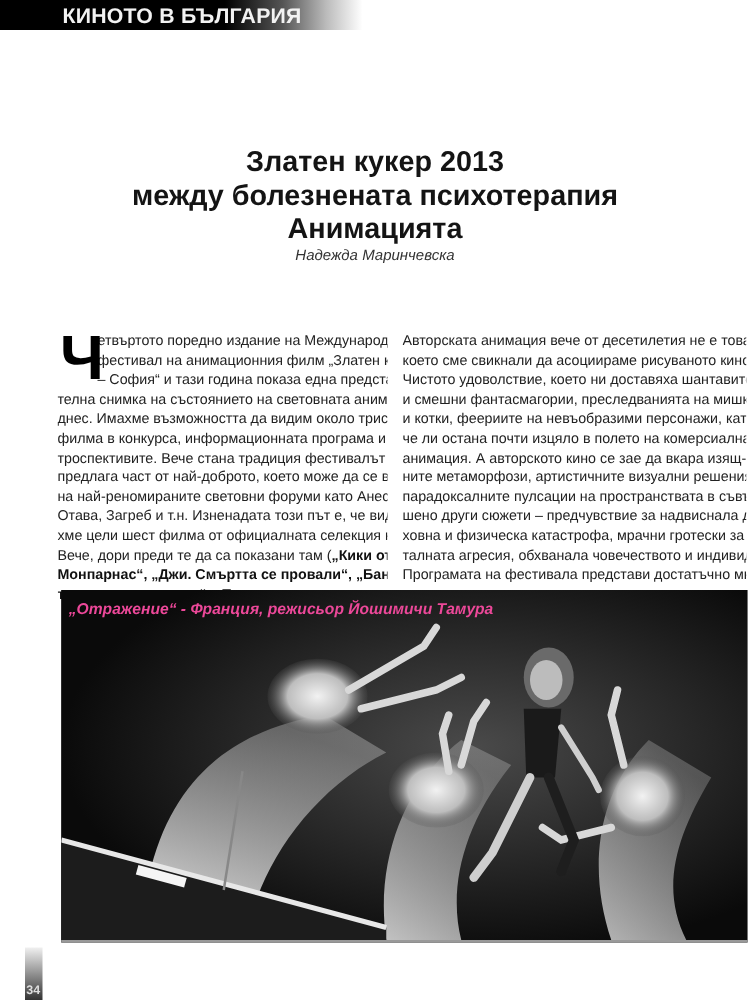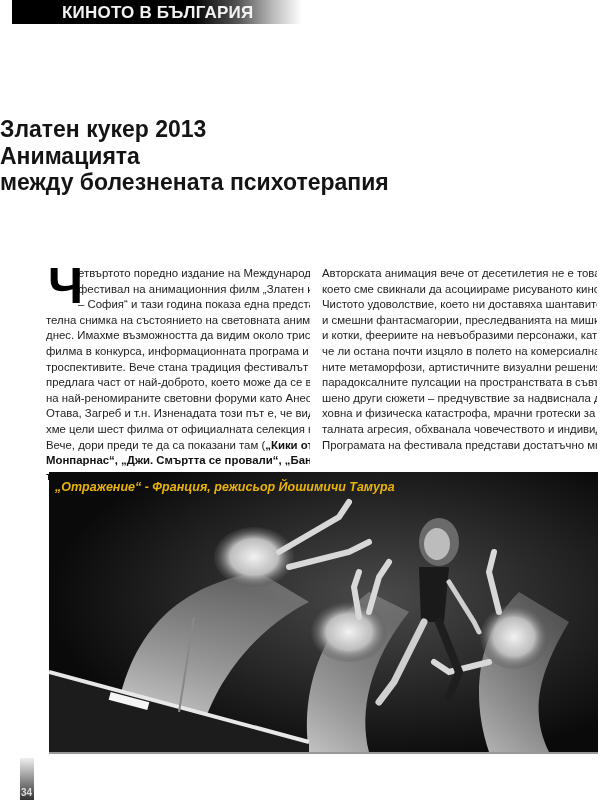--- a/index.html
+++ b/index.html
@@ -4,28 +4,27 @@
   <style>
     html, body { margin: 0; padding: 0; }
     body {
       width: 600px; height: 800px; position: relative; overflow: hidden;
       background: #ffffff; color: #1a1a1a;
       font-family: "Liberation Sans", sans-serif;
     }
     .section-bar {
       position: absolute; left: 0; top: 0; width: 290px; height: 24px;
       background: linear-gradient(to right, #000 0%, #000 62%, #555 78%, #bbb 90%, #fff 100%);
-      margin-left: 12px;
     }
     .section-bar span {
       position: absolute; left: 50px; top: 3px;
       color: #f2f2f2; font-weight: bold; font-size: 17px; letter-spacing: 0.2px;
     }
     .title-block {
-      position: absolute; left: 0; top: 116px; width: 600px; text-align: left;
+      position: absolute; left: 0; top: 116px; width: 600px; text-align: center;
     }
     .title-line {
       font-weight: bold; font-size: 23px; line-height: 26.5px; color: #141414;
     }
     .byline {
       font-style: italic; font-size: 12px; color: #333; margin-top: 1px;
     }
     .col {
       position: absolute; top: 266px; font-size: 11.4px; line-height: 15.6px;
       color: #222; text-align: justify;
@@ -40,42 +39,43 @@
       font-weight: bold; color: #000;
     }
     .indent { padding-left: 32px; }
     b { font-weight: bold; color: #111; }
     .figure {
       position: absolute; left: 49px; top: 472px; width: 549px; height: 280px;
       background: #0b0b0b; overflow: hidden; border-bottom: 2px solid #999;
     }
     .figure svg { position: absolute; left: 0; top: 0; }
     .caption {
-      position: absolute; left: 6px; top: 8px; color: #eab308;
+      position: absolute; left: 6px; top: 8px; color: #ec4899;
       font-weight: bold; font-style: italic; font-size: 12.5px; z-index: 2;
     }
     .page-tab {
       position: absolute; left: 20px; top: 758px; width: 14px; height: 42px;
       background: linear-gradient(to bottom, #f0f0f0 0%, #888 55%, #333 100%);
     }
     .page-num {
       position: absolute; left: 21px; top: 787px; font-size: 10px; font-weight: bold; color: #ddd;
     }
   </style>
 </head>
 <body>
 
 <div class="section-bar">
   <span>КИНОТО В БЪЛГАРИЯ</span>
 </div>
 
 <div class="title-block">
   <div class="title-line">Златен кукер 2013</div>
+  <div class="title-line">между болезнената психотерапия</div>
   <div class="title-line">Анимацията</div>
-  <div class="title-line">между болезнената психотерапия</div>
+  <div class="byline">Надежда Маринчевска</div>
 </div>
 
 <div class="col left">
   <div class="drop-wrap">
     <span class="dropcap">Ч</span>
     <span class="line indent">етвъртото поредно издание на Международния</span>
     <span class="line indent">фестивал на анимационния филм „Златен кукер</span>
     <span class="line indent">– София“ и тази година показа една представи-</span>
   </div>
   <span class="line">телна снимка на състоянието на световната анимация</span>
@@ -91,20 +91,21 @@
   <span class="line last"><b>тът на наложницата“, „Портрети от пътуванията“,</b></span>
 </div>
 
 <div class="col right">
   <span class="line">Авторската анимация вече от десетилетия не е това, с</span>
   <span class="line">което сме свикнали да асоциираме рисуваното кино.</span>
   <span class="line">Чистото удоволствие, което ни доставяха шантавите</span>
   <span class="line">и смешни фантасмагории, преследванията на мишки</span>
   <span class="line">и котки, феериите на невъобразими персонажи, като</span>
   <span class="line">че ли остана почти изцяло в полето на комерсиалната</span>
+  <span class="line">анимация. А авторското кино се зае да вкара изящ-</span>
   <span class="line">ните метаморфози, артистичните визуални решения и</span>
   <span class="line">парадоксалните пулсации на пространствата в съвър-</span>
   <span class="line">шено други сюжети – предчувствие за надвиснала ду-</span>
   <span class="line">ховна и физическа катастрофа, мрачни гротески за то-</span>
   <span class="line">талната агресия, обхванала човечеството и индивида.</span>
   <span class="line">Програмата на фестивала представи достатъчно много</span>
 </div>
 
 <div class="figure">
   <div class="caption">„Отражение“ - Франция, режисьор Йошимичи Тамура</div>

